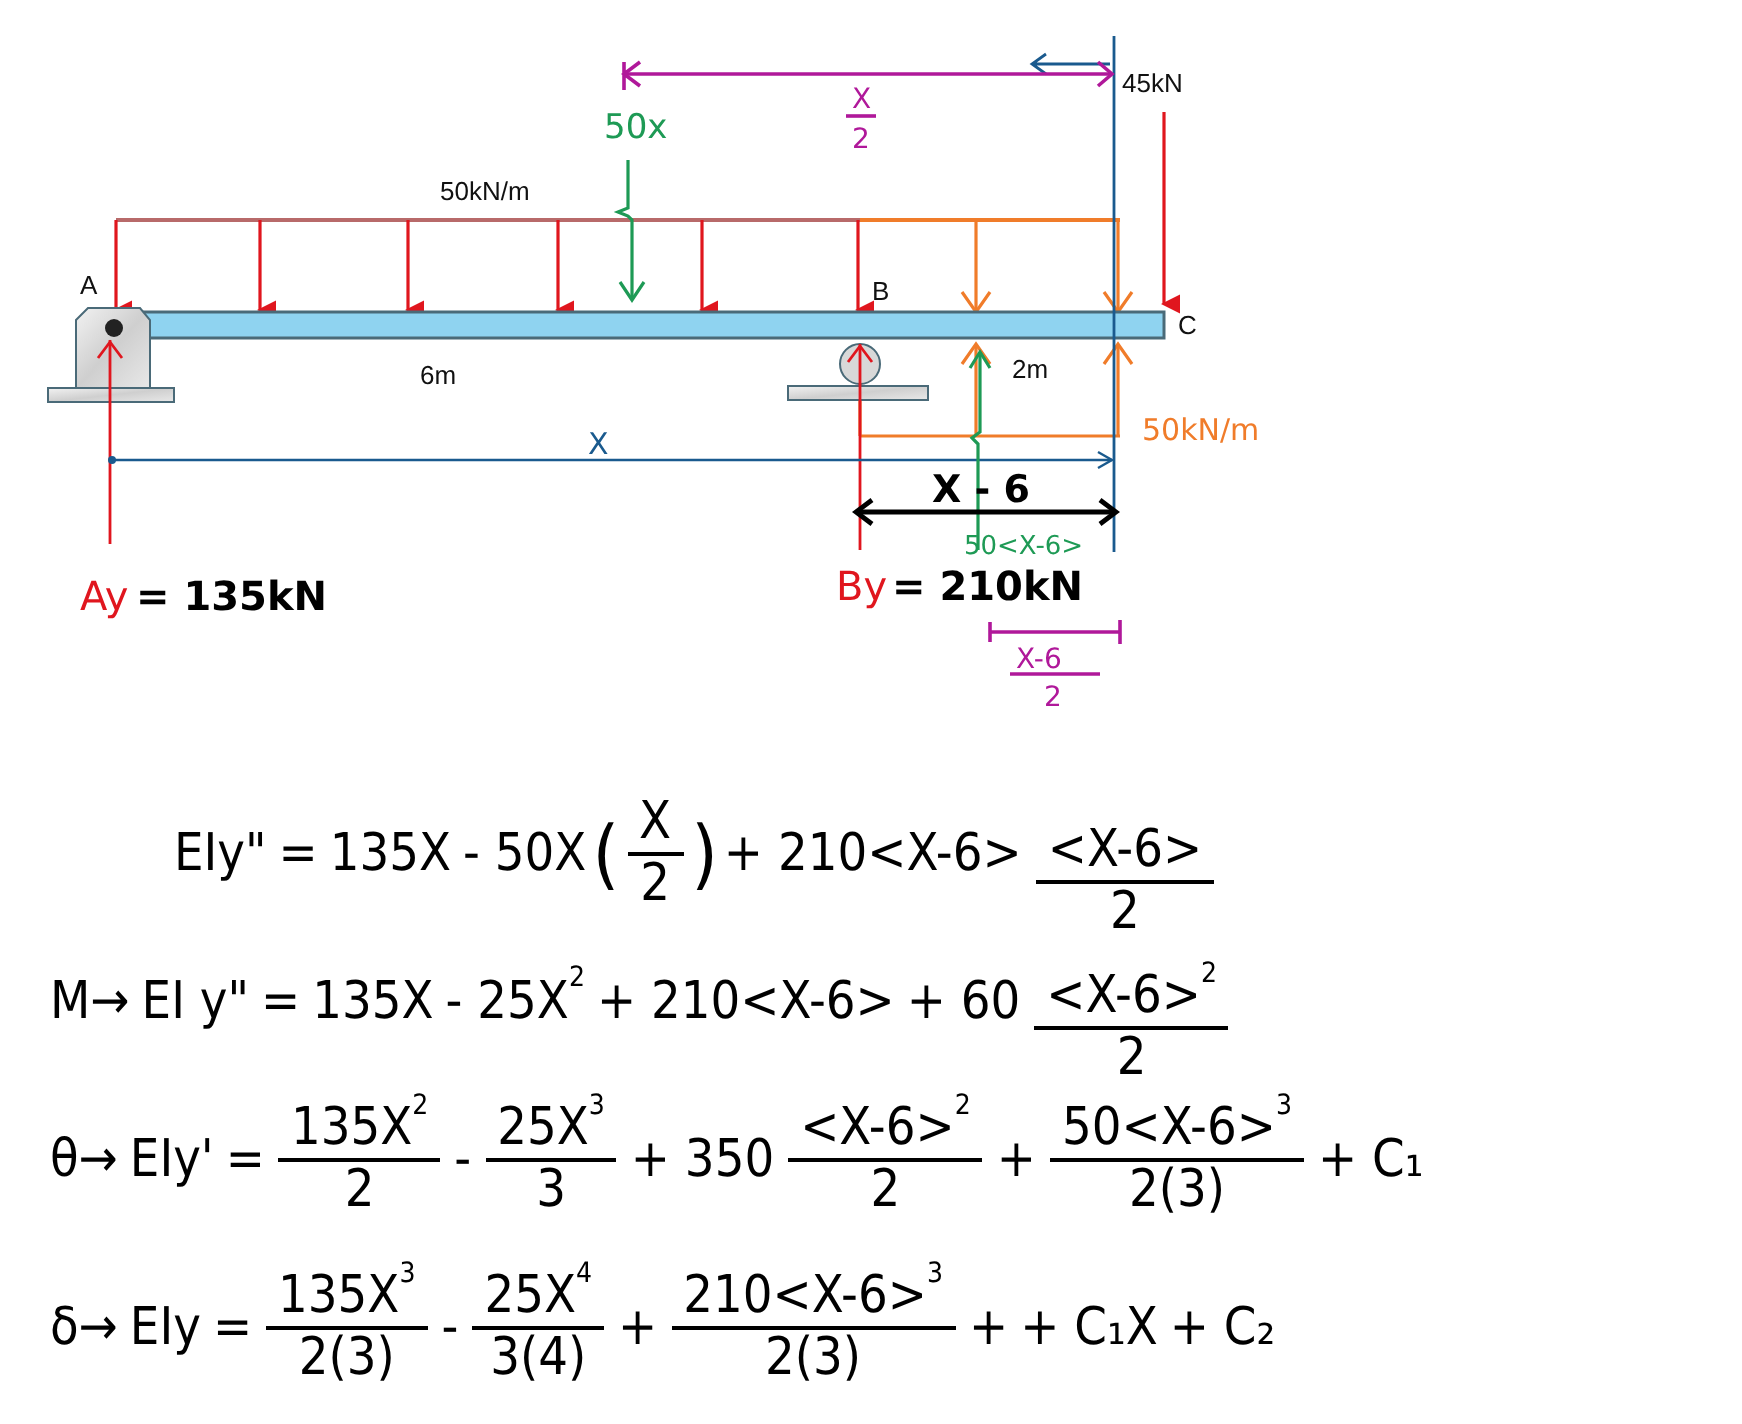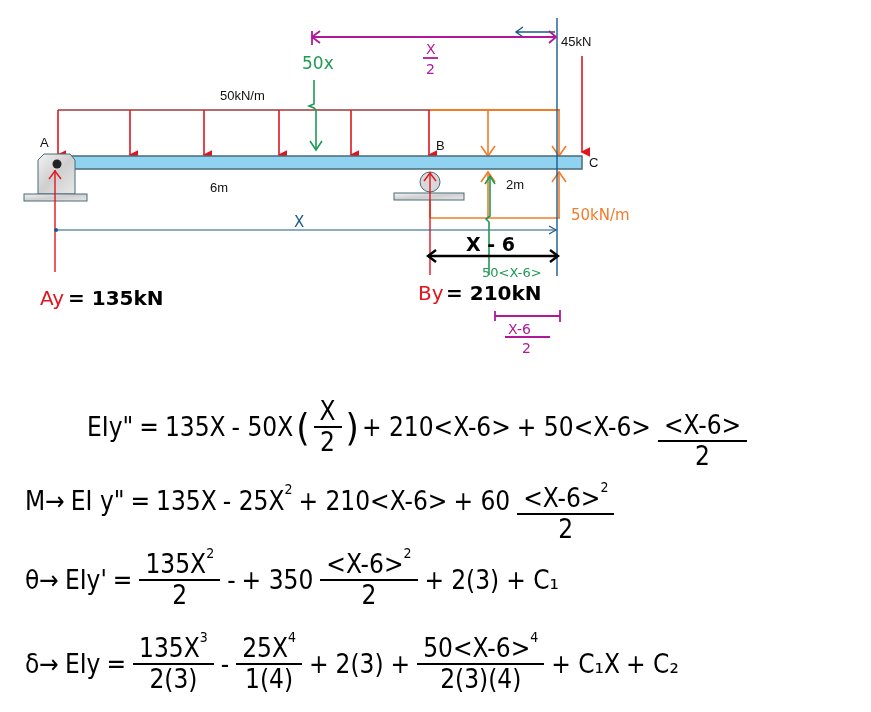--- a/index.html
+++ b/index.html
@@ -138,21 +138,20 @@
   <span class="tok">=</span>
   <span class="tok">135X</span>
   <span class="tok">- 50X</span>
   <span style="font-size:38px;">(</span>
   <span class="frac">
     <span class="num">X</span>
     <span class="den">2</span>
   </span>
   <span style="font-size:38px;">)</span>
   <span class="tok">+ 210&lt;X-6&gt;</span>
-  <span class="tok">+ 50&lt;X-6&gt;</span>
   <span class="frac" style="margin-top:28px;">
     <span class="num">&lt;X-6&gt;</span>
     <span class="den">2</span>
   </span>
 </div>
 
 <div class="eq" style="left:22px; top:466px; height:70px;">
   <span class="tok">M→</span>
   <span class="tok">EI y"</span>
   <span class="tok">=</span>
@@ -168,49 +167,51 @@
 
 <div class="eq" style="left:22px; top:544px; height:72px;">
   <span class="tok">θ→</span>
   <span class="tok">EIy'</span>
   <span class="tok">=</span>
   <span class="frac">
     <span class="num"><span>135X</span><span class="sup">2</span></span>
     <span class="den">2</span>
   </span>
   <span class="tok">-</span>
+  <span class="frac">
+    <span class="num"><span>25X</span><span class="sup">3</span></span>
+    <span class="den">3</span>
+  </span>
   <span class="tok">+ 350</span>
   <span class="frac">
     <span class="num"><span>&lt;X-6&gt;</span><span class="sup">2</span></span>
     <span class="den">2</span>
   </span>
   <span class="tok">+</span>
   <span class="frac">
+    <span class="num"><span>50&lt;X-6&gt;</span><span class="sup">3</span></span>
     <span class="den">2(3)</span>
   </span>
   <span class="tok">+ C₁</span>
 </div>
 
 <div class="eq" style="left:22px; top:626px; height:76px;">
   <span class="tok">δ→</span>
   <span class="tok">EIy</span>
   <span class="tok">=</span>
   <span class="frac">
     <span class="num"><span>135X</span><span class="sup">3</span></span>
     <span class="den">2(3)</span>
   </span>
   <span class="tok">-</span>
   <span class="frac">
     <span class="num"><span>25X</span><span class="sup">4</span></span>
-    <span class="den">1(4)</span>
+    <span class="den">3(4)</span>
   </span>
   <span class="tok">+</span>
   <span class="frac">
+    <span class="num"><span>210&lt;X-6&gt;</span><span class="sup">3</span></span>
     <span class="den">2(3)</span>
   </span>
   <span class="tok">+</span>
-  <span class="frac">
-    <span class="num"><span>50&lt;X-6&gt;</span><span class="sup">4</span></span>
-    <span class="den">2(3)(4)</span>
-  </span>
   <span class="tok">+ C₁X</span>
   <span class="tok">+ C₂</span>
 </div>
 
 </body></html>

